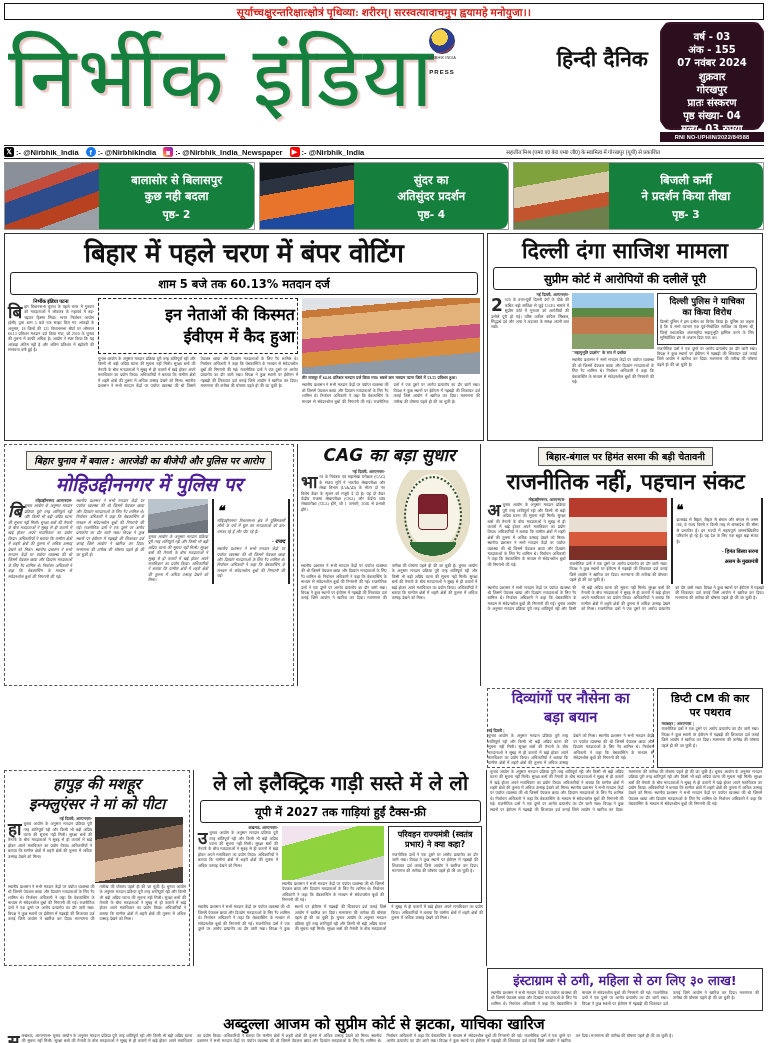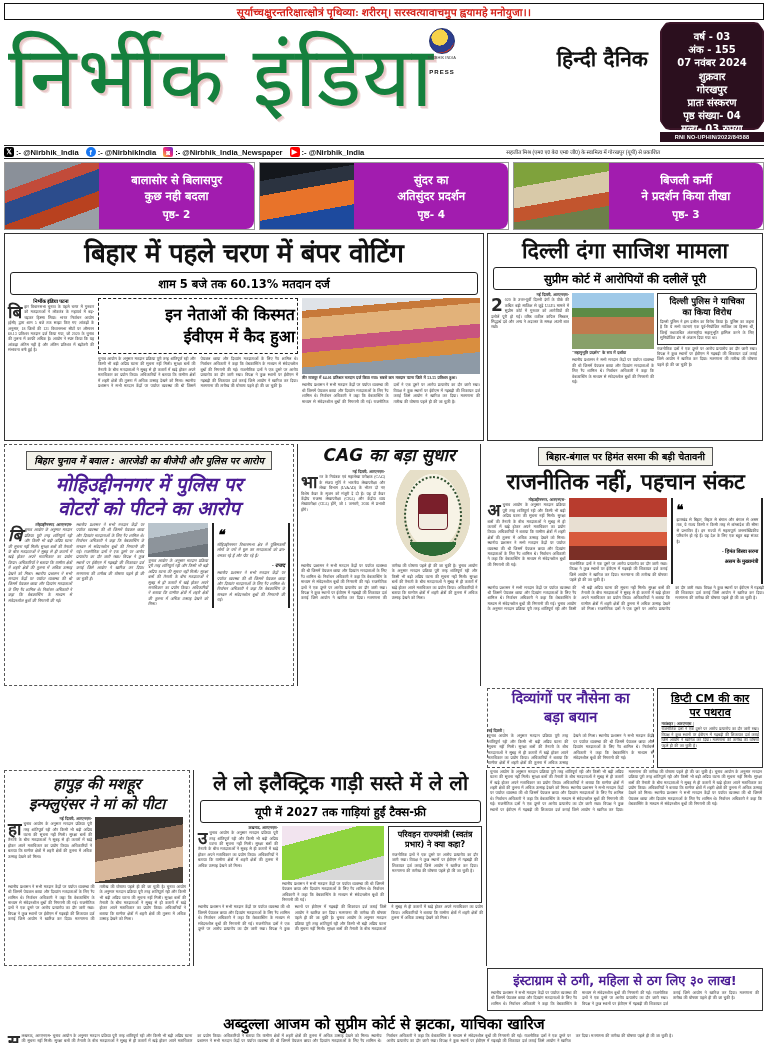--- a/index.html
+++ b/index.html
@@ -97,21 +97,21 @@
   }
 
   
   .teaser-row { display: flex; gap: 4px; margin-top: 3px; height: 68px; }
   .teaser { flex: 1; display: flex; border: 1px solid #999; }
   .teaser-img { width: 38%; background-size: cover; background-position: center; }
   .t1img { background: linear-gradient(160deg,#8a9099 0 28%,#c24b3a 28% 40%,#2c4c8c 40% 62%,#b8411f 62% 78%,#9aa0a6 78% 100%); }
   .t2img { background: linear-gradient(170deg,#14171c 0 22%,#2b3340 22% 40%,#e8732a 40% 70%,#1d4a9e 70% 100%); }
   .t3img { background: linear-gradient(170deg,#7fa23c 0 30%,#d8c9a8 30% 55%,#c2552e 55% 72%,#6d7f4a 72% 100%); }
   .teaser-txt {
-    flex: 1; background: #a21caf; color: #fff;
+    flex: 1; background: #15803d; color: #fff;
     display: flex; flex-direction: column; align-items: center; justify-content: center;
     border-radius: 0 8px 8px 0; padding: 2px;
   }
   .teaser-txt .l {
     font-size: 11.5px; font-weight: bold; line-height: 16px; text-align: center;
     font-family: "DejaVu Sans", sans-serif; white-space: nowrap;
   }
   .teaser-txt .p { font-size: 10.5px; font-weight: bold; margin-top: 3px;
     font-family: "DejaVu Sans", sans-serif; }
 
@@ -353,21 +353,20 @@
         </div>
       </div>
     </div>
   </div>
 
   <div class="main-grid" style="margin-top:3px;">
 
     <div class="box-dash" style="width:290px;padding:3px;height:242px;font-style:italic;">
       <div class="kicker-wrap"><span class="kicker">बिहार चुनाव में बवाल : आरजेडी का बीजेपी और पुलिस पर आरोप</span></div>
       <div class="hl-md" style="font-size:19px;">मोहिउद्दीननगर में पुलिस पर</div>
-      <div class="hl-md" style="font-size:19px;">वोटरों को पीटने का आरोप</div>
       <div style="display:flex;gap:4px;margin-top:3px;">
         <div style="width:64px;">
           <div class="bt b" style="text-align:right;">मोहउद्दीननगर, आरएनएस-</div>
           <div class="bt">
             <span class="dropcap">बि</span>
             <span>चुनाव आयोग के अनुसार मतदान प्रक्रिया पूरी तरह शांतिपूर्ण रही और किसी भी बड़ी अप्रिय घटना की सूचना नहीं मिली। सुरक्षा बलों की तैनाती के बीच मतदाताओं ने सुबह से ही कतारों में खड़े होकर अपने मताधिकार का प्रयोग किया। अधिकारियों ने बताया कि ग्रामीण क्षेत्रों में शहरी क्षेत्रों की तुलना में अधिक उत्साह देखने को मिला।</span> <span>स्थानीय प्रशासन ने सभी मतदान केंद्रों पर पर्याप्त व्यवस्था की थी जिसमें पेयजल छाया और दिव्यांग मतदाताओं के लिए रैंप शामिल थे। निर्वाचन अधिकारी ने कहा कि वेबकास्टिंग के माध्यम से संवेदनशील बूथों की निगरानी की गई।</span>
           </div>
         </div>
         <div style="width:68px;">
           <div class="bt"><span>स्थानीय प्रशासन ने सभी मतदान केंद्रों पर पर्याप्त व्यवस्था की थी जिसमें पेयजल छाया और दिव्यांग मतदाताओं के लिए रैंप शामिल थे। निर्वाचन अधिकारी ने कहा कि वेबकास्टिंग के माध्यम से संवेदनशील बूथों की निगरानी की गई।</span> <span>राजनीतिक दलों ने एक दूसरे पर आरोप प्रत्यारोप का दौर जारी रखा। विपक्ष ने कुछ स्थानों पर ईवीएम में गड़बड़ी की शिकायत दर्ज कराई जिसे आयोग ने खारिज कर दिया। मतगणना की तारीख की घोषणा पहले ही की जा चुकी है।</span></div>
@@ -438,21 +437,21 @@
 
   <div class="main-grid" style="margin-top:2px;">
     <div style="width:480px;"></div>
     <div style="width:276px;display:flex;gap:3px;">
       <div style="width:168px;" class="box-dash">
         <div class="hl-md" style="font-size:14.5px;line-height:19px;">दिव्यांगों पर नौसेना का</div>
         <div class="hl-md" style="font-size:14.5px;line-height:19px;">बड़ा बयान</div>
         <div class="bt b" style="margin-top:2px;">नई दिल्ली |</div>
         <div class="bt cols2"><span>चुनाव आयोग के अनुसार मतदान प्रक्रिया पूरी तरह शांतिपूर्ण रही और किसी भी बड़ी अप्रिय घटना की सूचना नहीं मिली। सुरक्षा बलों की तैनाती के बीच मतदाताओं ने सुबह से ही कतारों में खड़े होकर अपने मताधिकार का प्रयोग किया। अधिकारियों ने बताया कि ग्रामीण क्षेत्रों में शहरी क्षेत्रों की तुलना में अधिक उत्साह देखने को मिला।</span> <span>स्थानीय प्रशासन ने सभी मतदान केंद्रों पर पर्याप्त व्यवस्था की थी जिसमें पेयजल छाया और दिव्यांग मतदाताओं के लिए रैंप शामिल थे। निर्वाचन अधिकारी ने कहा कि वेबकास्टिंग के माध्यम से संवेदनशील बूथों की निगरानी की गई।</span></div>
       </div>
-      <div style="width:106px;text-decoration:underline;" class="box">
+      <div style="width:106px;" class="box">
         <div style="font-size:11px;font-weight:900;text-align:center;line-height:14px;font-family:'DejaVu Sans',sans-serif;">
           <div>डिप्टी CM की कार</div>
           <div>पर पथराव</div>
         </div>
         <div class="bt b" style="margin-top:2px;">नवांशहर | आरएनएस |</div>
         <div class="bt"><span>राजनीतिक दलों ने एक दूसरे पर आरोप प्रत्यारोप का दौर जारी रखा। विपक्ष ने कुछ स्थानों पर ईवीएम में गड़बड़ी की शिकायत दर्ज कराई जिसे आयोग ने खारिज कर दिया। मतगणना की तारीख की घोषणा पहले ही की जा चुकी है।</span></div>
       </div>
     </div>
   </div>
 

